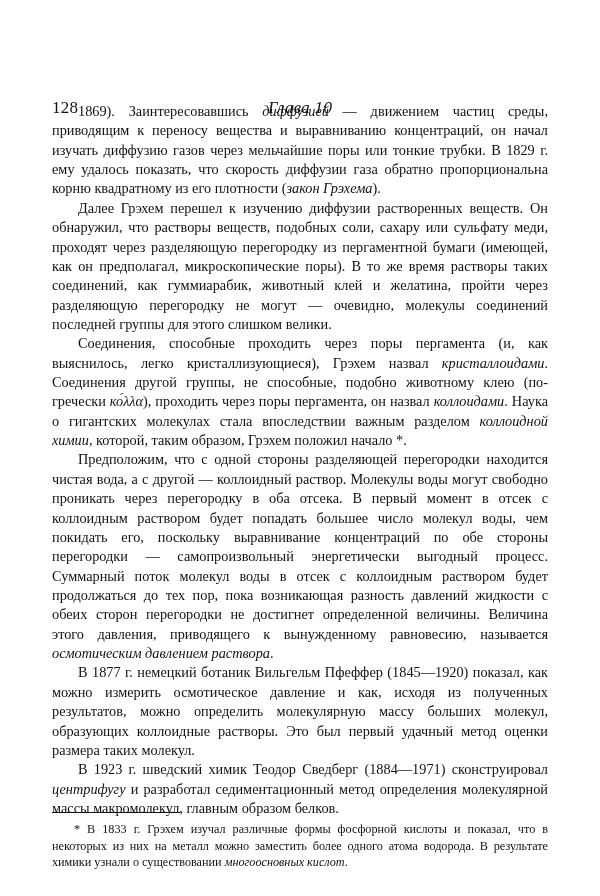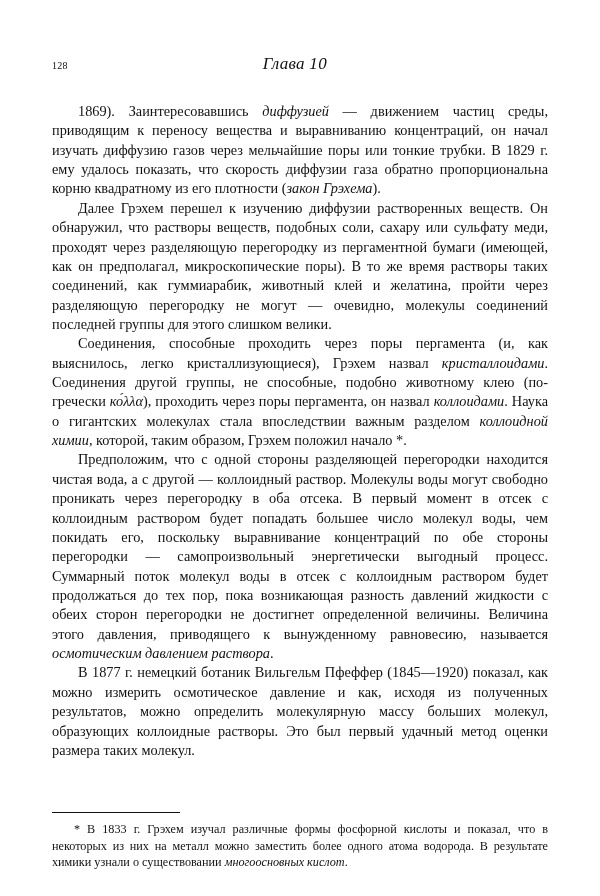--- a/index.html
+++ b/index.html
@@ -23,22 +23,23 @@
     box-sizing: border-box;
     padding: 54px 52px 26px 52px;
   }
   .header {
     display: flex;
     align-items: baseline;
     margin-bottom: 30px;
     height: 18px;
   }
   .page-number {
-    font-size: 10px;
+    font-size: 17px;
     letter-spacing: 0.2px;
+    margin-top: 44px;
   }
   .chapter-title {
     flex: 1;
     text-align: center;
     font-style: italic;
     font-size: 17px;
     padding-right: 26px;
     letter-spacing: 0.3px;
   }
   .body-text {
@@ -83,20 +84,21 @@
     <div class="page-number">128</div>
     <div class="chapter-title">Глава 10</div>
   </div>
 
   <div class="body-text">
     <p>1869). Заинтересовавшись <i>диффузией</i> — движением частиц среды, приводящим к переносу вещества и выравниванию концентраций, он начал изучать диффузию газов через мельчайшие поры или тонкие трубки. В 1829 г. ему удалось показать, что скорость диффузии газа обратно пропорциональна корню квадратному из его плотности (<i>закон Грэхема</i>).</p>
     <p>Далее Грэхем перешел к изучению диффузии растворенных веществ. Он обнаружил, что растворы веществ, подобных соли, сахару или сульфату меди, проходят через разделяющую перегородку из пергаментной бумаги (имеющей, как он предполагал, микроскопические поры). В то же время растворы таких соединений, как гуммиарабик, животный клей и желатина, пройти через разделяющую перегородку не могут — очевидно, молекулы соединений последней группы для этого слишком велики.</p>
     <p>Соединения, способные проходить через поры пергамента (и, как выяснилось, легко кристаллизующиеся), Грэхем назвал <i>кристаллоидами</i>. Соединения другой группы, не способные, подобно животному клею (по-гречески <i>ко́λλα</i>), проходить через поры пергамента, он назвал <i>коллоидами</i>. Наука о гигантских молекулах стала впоследствии важным разделом <i>коллоидной химии</i>, которой, таким образом, Грэхем положил начало *.</p>
     <p>Предположим, что с одной стороны разделяющей перегородки находится чистая вода, а с другой — коллоидный раствор. Молекулы воды могут свободно проникать через перегородку в оба отсека. В первый момент в отсек с коллоидным раствором будет попадать большее число молекул воды, чем покидать его, поскольку выравнивание концентраций по обе стороны перегородки — самопроизвольный энергетически выгодный процесс. Суммарный поток молекул воды в отсек с коллоидным раствором будет продолжаться до тех пор, пока возникающая разность давлений жидкости с обеих сторон перегородки не достигнет определенной величины. Величина этого давления, приводящего к вынужденному равновесию, называется <i>осмотическим давлением раствора</i>.</p>
     <p>В 1877 г. немецкий ботаник Вильгельм Пфеффер (1845—1920) показал, как можно измерить осмотическое давление и как, исходя из полученных результатов, можно определить молекулярную массу больших молекул, образующих коллоидные растворы. Это был первый удачный метод оценки размера таких молекул.</p>
+    <p>В 1923 г. шведский химик Теодор Сведберг (1884—1971) сконструировал <i>центрифугу</i> и разработал седиментационный метод определения молекулярной массы макромолекул, главным образом белков.</p>
   </div>
 
   <div class="footnote-block">
     <div class="footnote-rule"></div>
     <div class="footnote">
       <p>* В 1833 г. Грэхем изучал различные формы фосфорной кислоты и показал, что в некоторых из них на металл можно заместить более одного атома водорода. В результате химики узнали о существовании <i>многоосновных кислот</i>.</p>
     </div>
   </div>
 
 </div>

